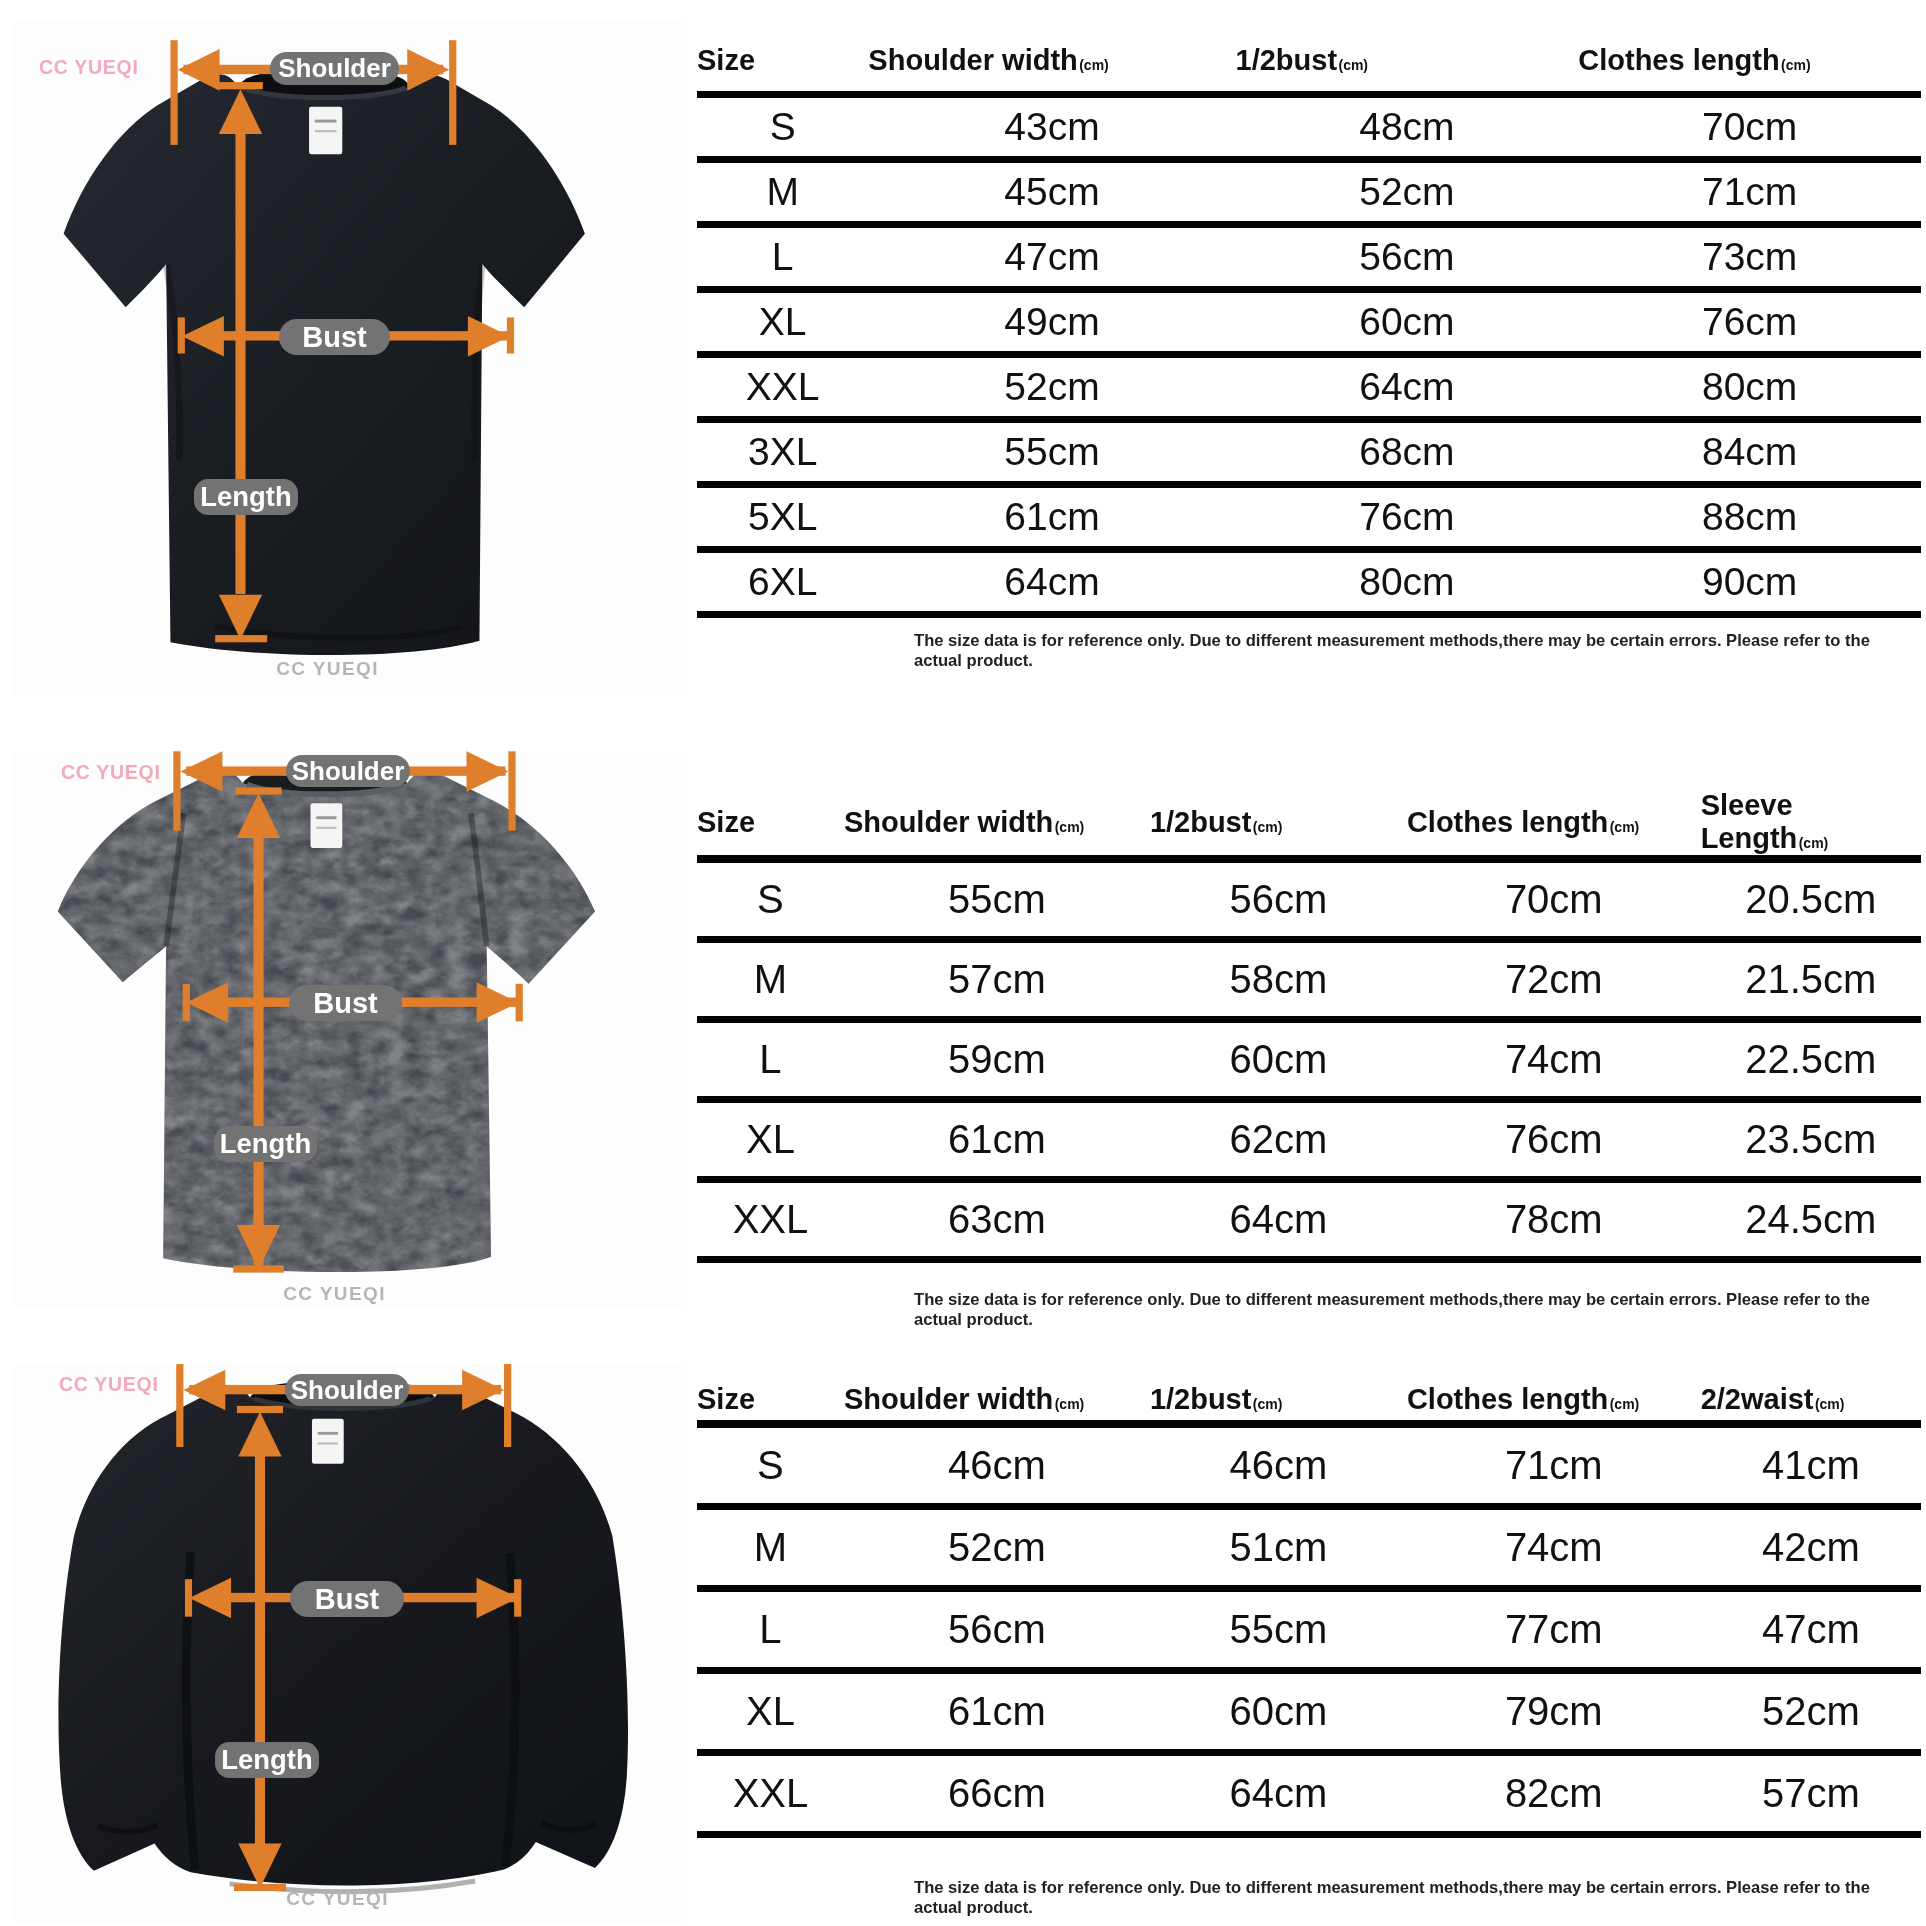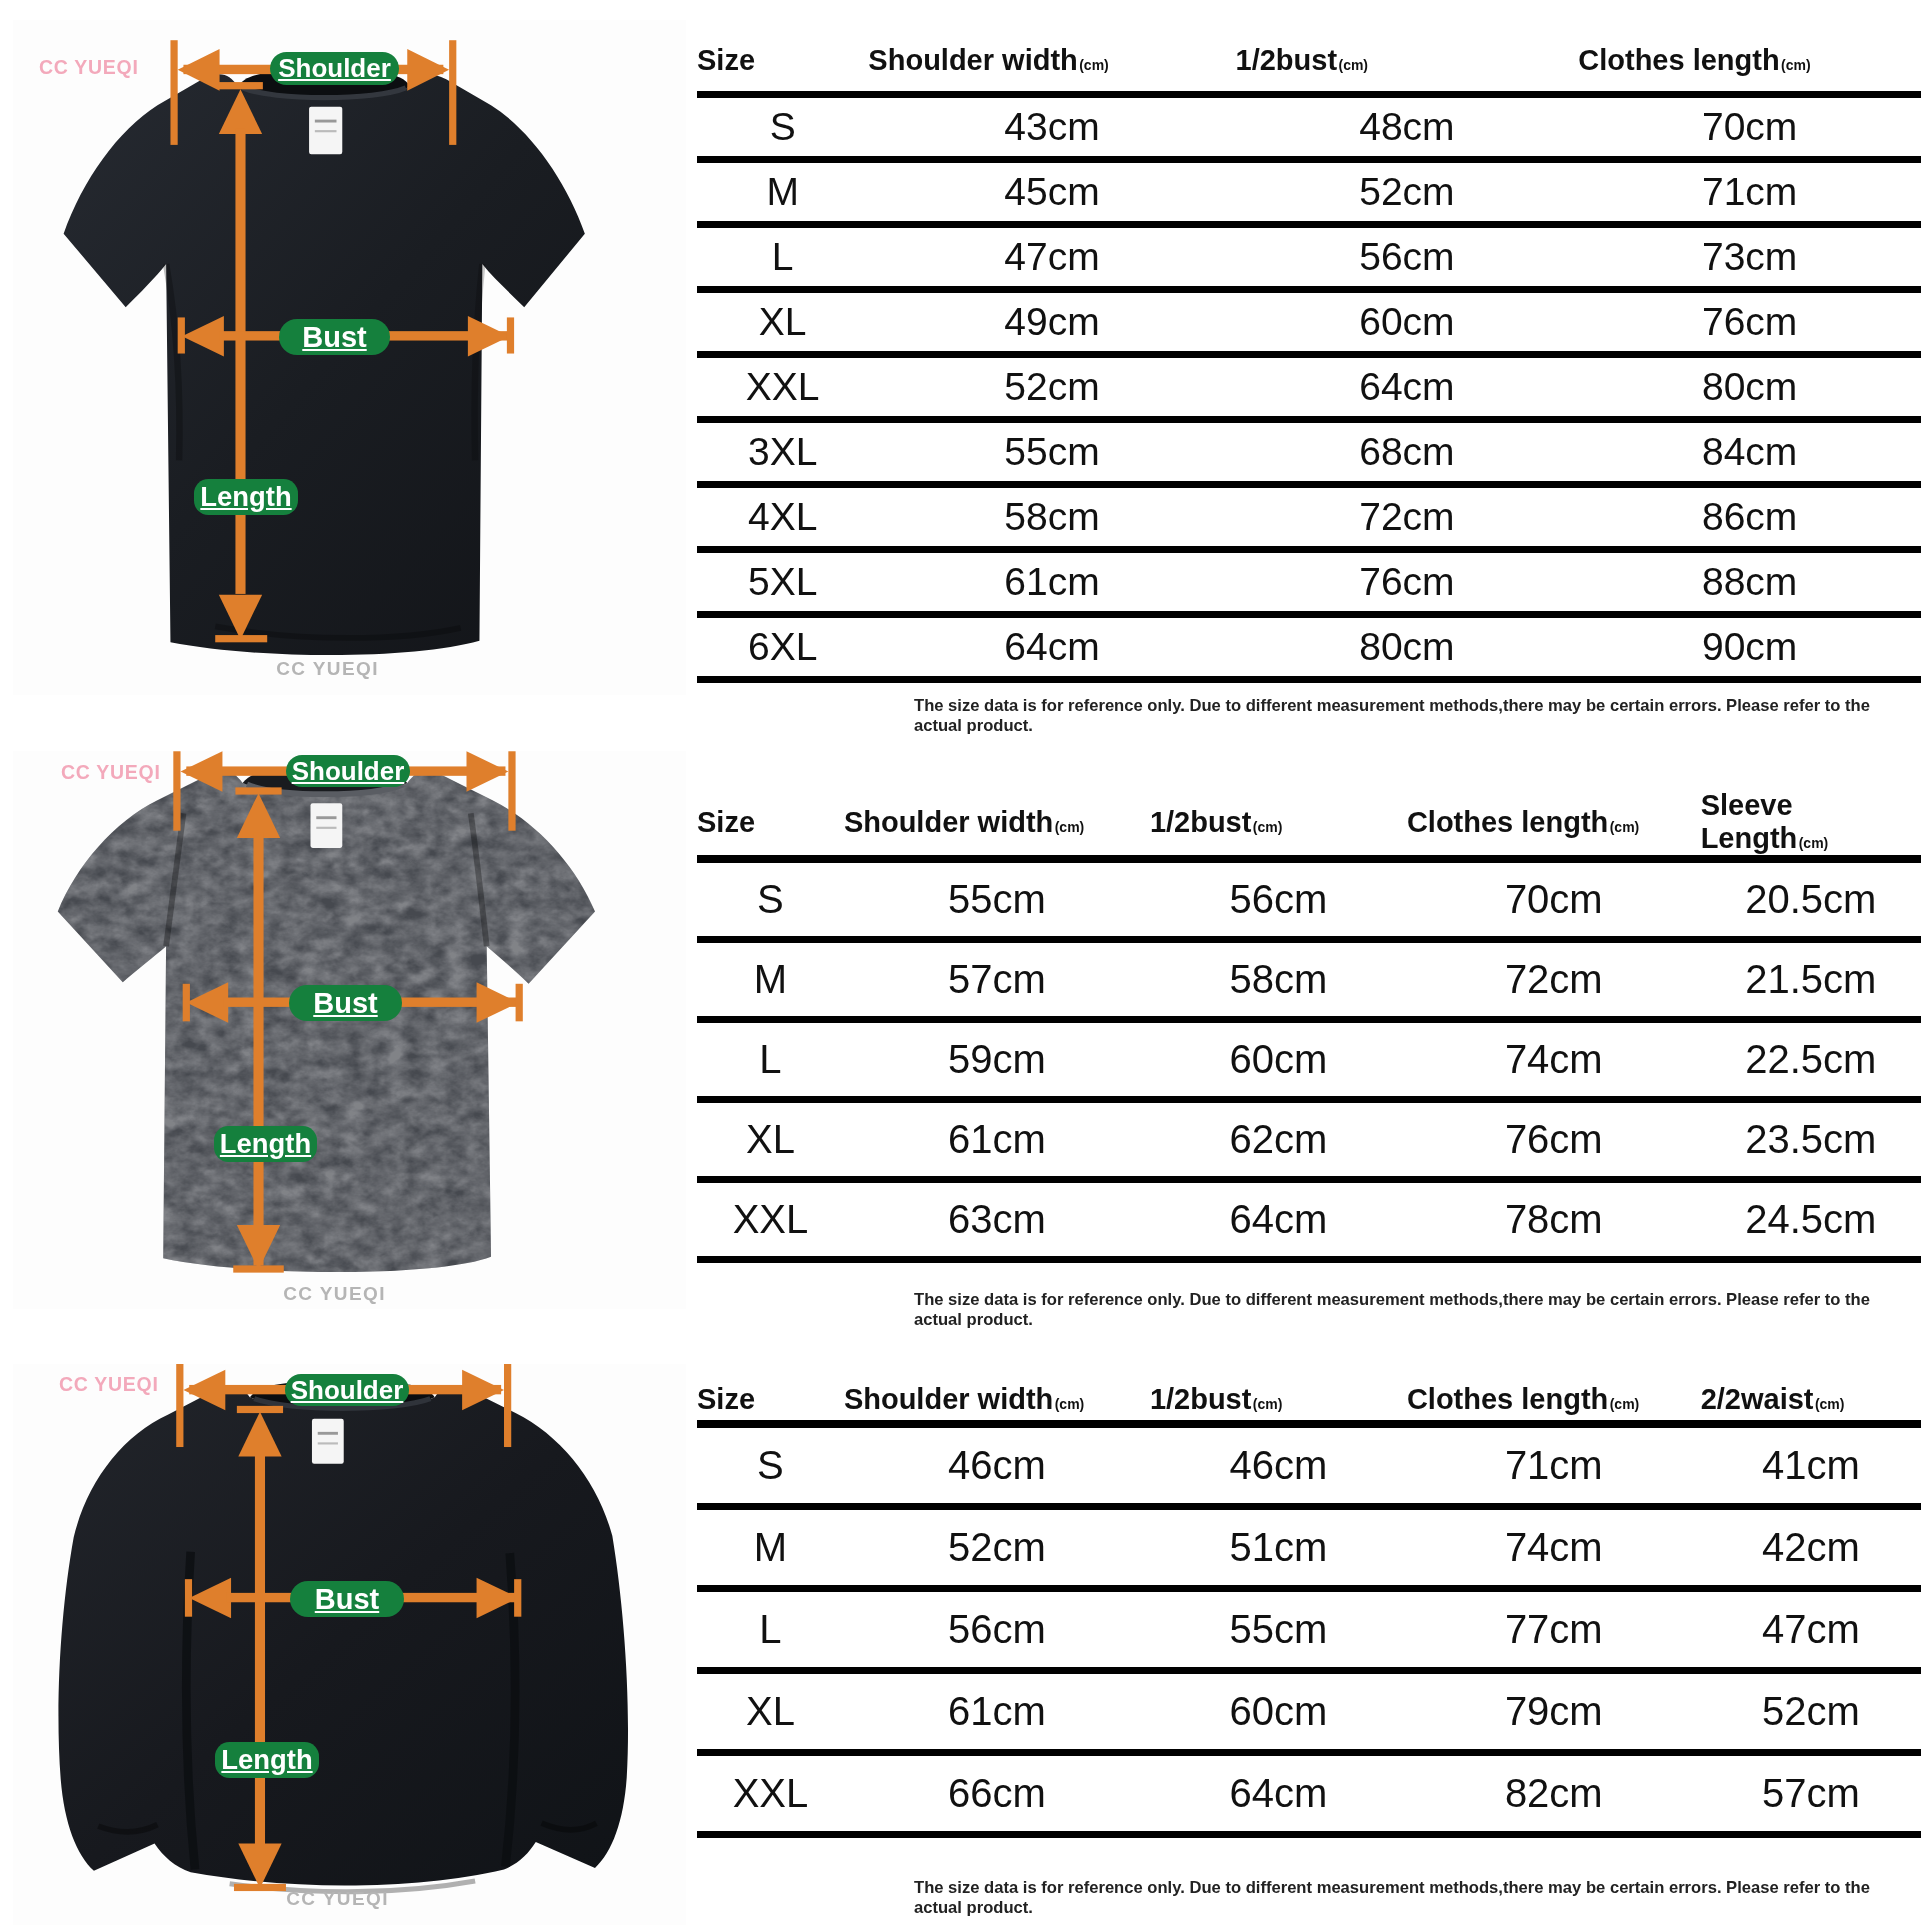--- a/index.html
+++ b/index.html
@@ -2,23 +2,23 @@
 <html style="font-size:11.6px"><head>
 <meta charset="utf-8">
 <style>
   html,body{margin:0;padding:0;background:#ffffff;}
   #canvas{position:relative;width:1926px;height:1926px;background:#ffffff;overflow:hidden;
           font-family:"Liberation Sans",sans-serif;color:#111;}
   
   .photo{position:absolute;background:#fdfdfd;}
   .photo svg.shirt{position:absolute;left:0;top:0;}
   .photo svg.annot{position:absolute;left:0;top:0;pointer-events:none;}
-  .pill{position:absolute;background:#15803d;color:#fff;font-weight:bold;
+  .pill{position:absolute;background:#737373;color:#fff;font-weight:bold;
         display:flex;align-items:center;justify-content:center;
-        border-radius:721px;font-size:27.4px;line-height:1;text-decoration:underline;}
+        border-radius:721px;font-size:27.4px;line-height:1;}
   .pill.rect{border-radius:14.4px;margin-top:24px;}
   .wm-pink{position:absolute;color:#f3a9bb;font-weight:bold;font-size:19.5px;letter-spacing:0.7px;}
   .wm-gray{position:absolute;color:#b5b5b5;font-weight:bold;font-size:19px;letter-spacing:1.4px;
            width:195px;text-align:center;}
   
   .tablewrap{position:absolute;left:697px;width:1224px;}
   table.size-table{width:100%;border-collapse:collapse;table-layout:fixed;}
   table.size-table th{font-weight:bold;font-size:29px;vertical-align:middle;text-align:left;padding:0;}
   table.size-table th .unit{font-size:14px;margin-left:1.4px;}
   table.size-table td{font-size:39px;font-weight:normal;vertical-align:middle;text-align:center;padding:0;}
@@ -234,26 +234,20 @@
             <td>64cm</td>
             <td>80cm</td>
           </tr>
       <tr>
             <td>3XL</td>
             <td>55cm</td>
             <td>68cm</td>
             <td>84cm</td>
           </tr>
       <tr>
-            <td>4XL</td>
-            <td>58cm</td>
-            <td>72cm</td>
-            <td>86cm</td>
-          </tr>
-      <tr>
             <td>5XL</td>
             <td>61cm</td>
             <td>76cm</td>
             <td>88cm</td>
           </tr>
       <tr>
             <td>6XL</td>
             <td>64cm</td>
             <td>80cm</td>
             <td>90cm</td>

